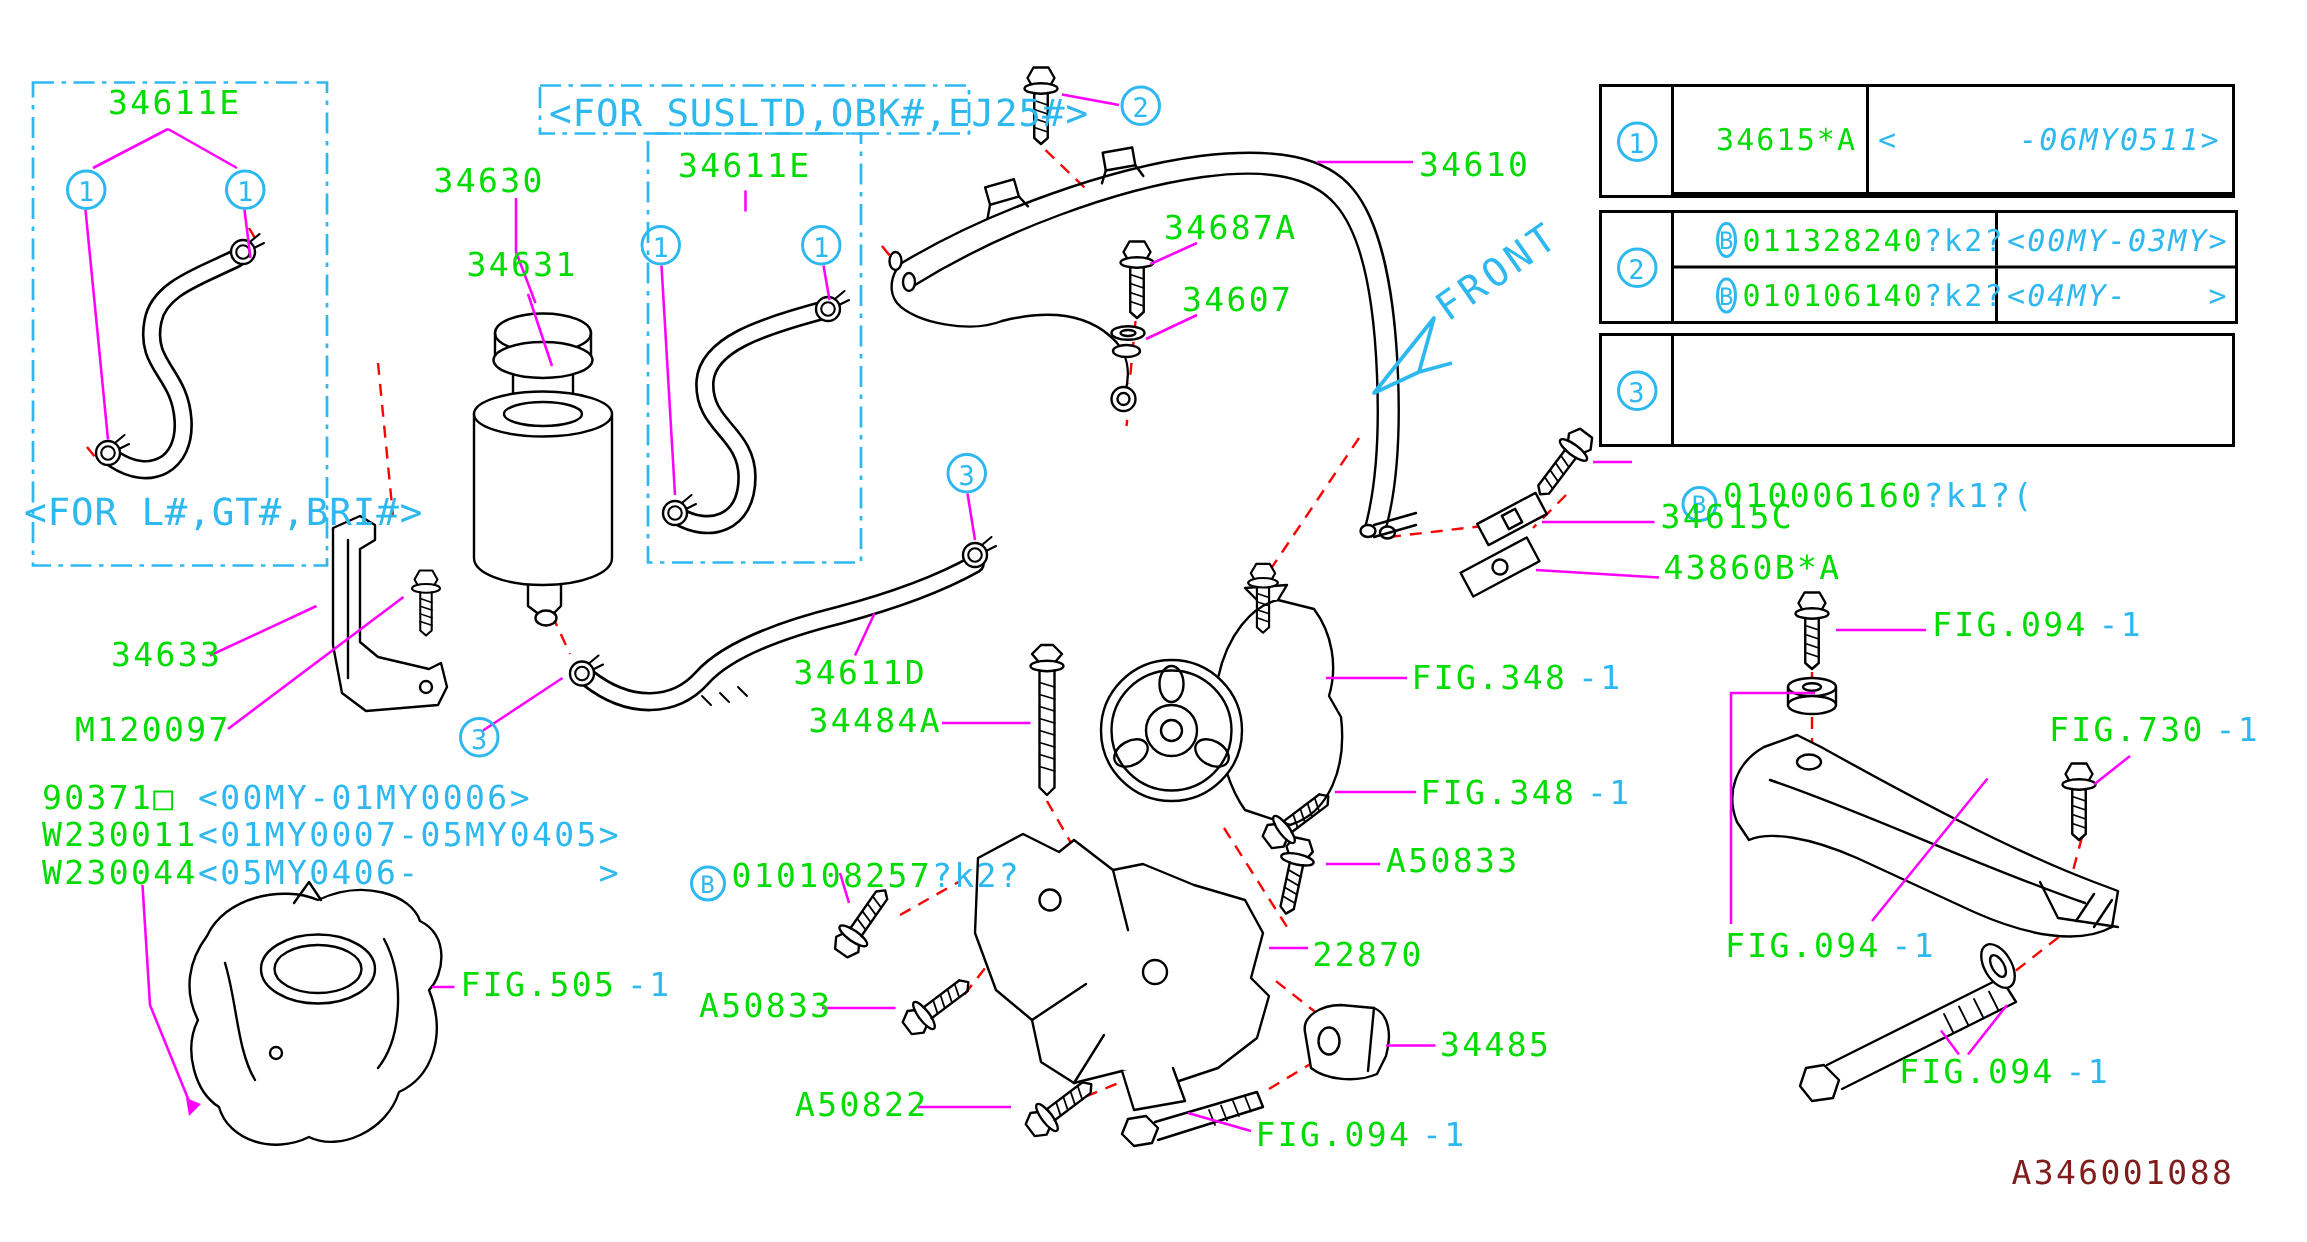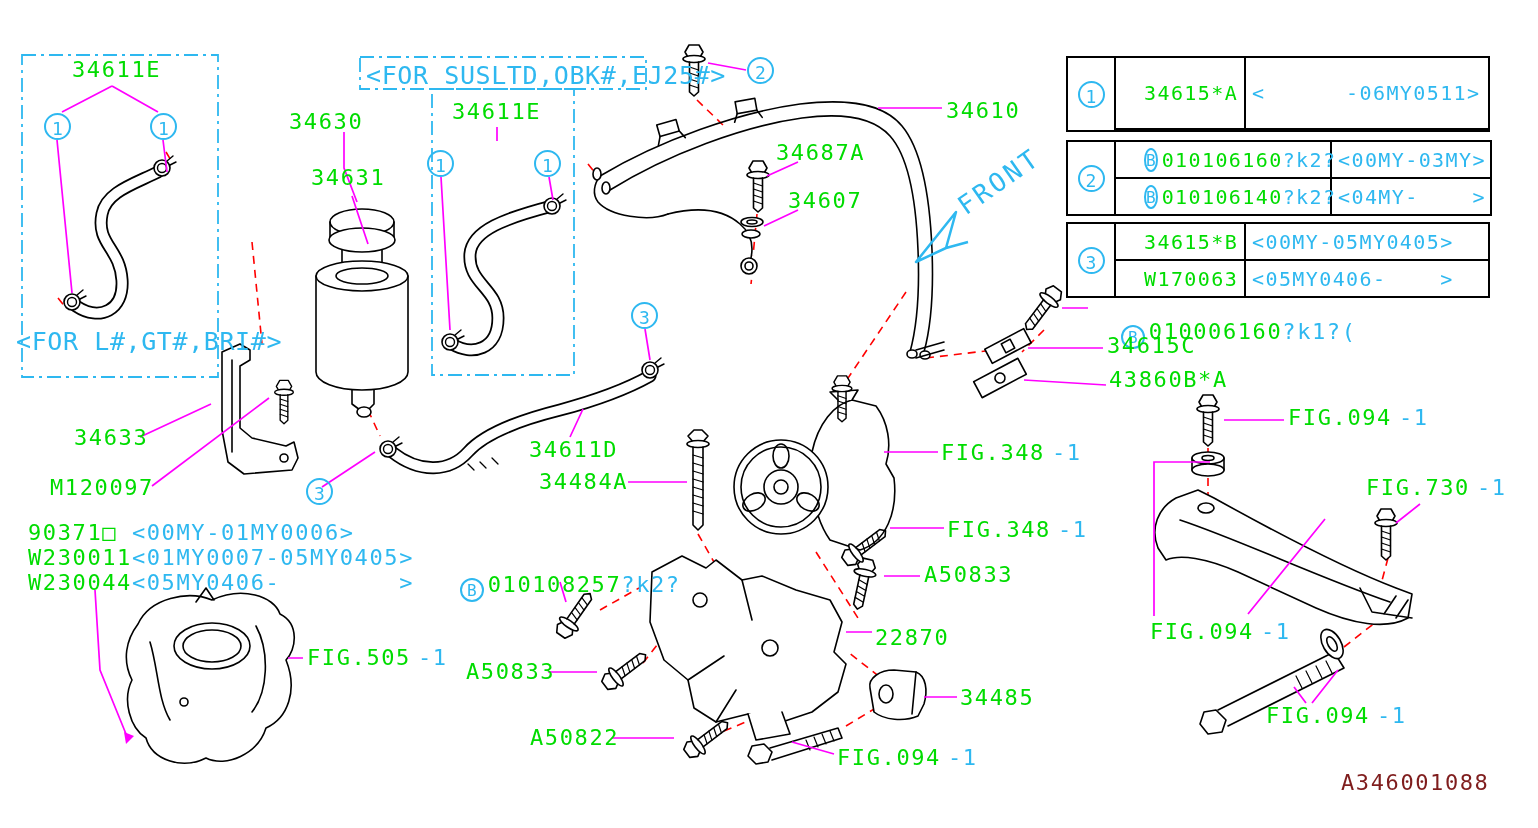--- a/index.html
+++ b/index.html
@@ -23,21 +23,21 @@
   .tgroup{position:absolute;left:1066px;width:424px;height:76px;border:2px solid #000;
           display:grid;grid-template-columns:48px 1fr;background:#fff;box-sizing:border-box;}
   .tnum{border-right:2px solid #000;display:flex;align-items:center;justify-content:center;}
   .tnum .callout{position:static;}
   .trows{display:flex;flex-direction:column;}
   .trow{flex:1;display:grid;font-size:20px;letter-spacing:1.4px;white-space:pre;align-items:center;}
   .trow:first-child{border-bottom:2px solid #000;}
   .tg1 .trow, .tg3 .trow{grid-template-columns:130px 1fr;}
   .tg2 .trow{grid-template-columns:216px 1fr;}
   .tpart{border-right:2px solid #000;padding-left:28px;height:100%;display:flex;align-items:center;}
-  .trange{padding-left:6px;}
+  .trange{padding-left:6px;font-style:italic;}
 </style>
 </head>
 <body>
 
 <div id="stage">
 
 <svg width="1538" height="828" viewBox="0 0 1538 828">
   <defs>
     <g id="bolt">
       <polygon points="-9,-2 -5,-9 5,-9 9,-2 5,5 -5,5" fill="#fff" stroke="#000" stroke-width="1.6"></polygon>
@@ -320,39 +320,29 @@
     </div>
   </div>
 </div>
 
 <div class="tgroup tg2" style="top:140px;width:426px">
   <div class="tnum">
         <span class="callout">2</span>
       </div>
   <div class="trows">
     <div class="trow">
-      <span class="tpart"><span class="bcircle">B</span><span class="g">010106160</span><span class="c">?k2?</span></span>
+      <span class="tpart"><span class="bcircle">B</span><span class="g">011328240</span><span class="c">?k2?</span></span>
       <span class="trange c">&lt;00MY-03MY&gt;</span>
     </div>
     <div class="trow">
       <span class="tpart"><span class="bcircle">B</span><span class="g">010106140</span><span class="c">?k2?</span></span>
       <span class="trange c">&lt;04MY-    &gt;</span>
     </div>
   </div>
 </div>
 
 <div class="tgroup tg3" style="top:222px">
   <div class="tnum">
         <span class="callout">3</span>
       </div>
-  <div class="trows">
-    <div class="trow">
-      <span class="tpart g">34615*B</span>
-      <span class="trange c">&lt;00MY-05MY0405&gt;</span>
-    </div>
-    <div class="trow">
-      <span class="tpart g">W170063</span>
-      <span class="trange c">&lt;05MY0406-    &gt;</span>
-    </div>
-  </div>
 </div>
 
 </div>
 
 </body></html>

